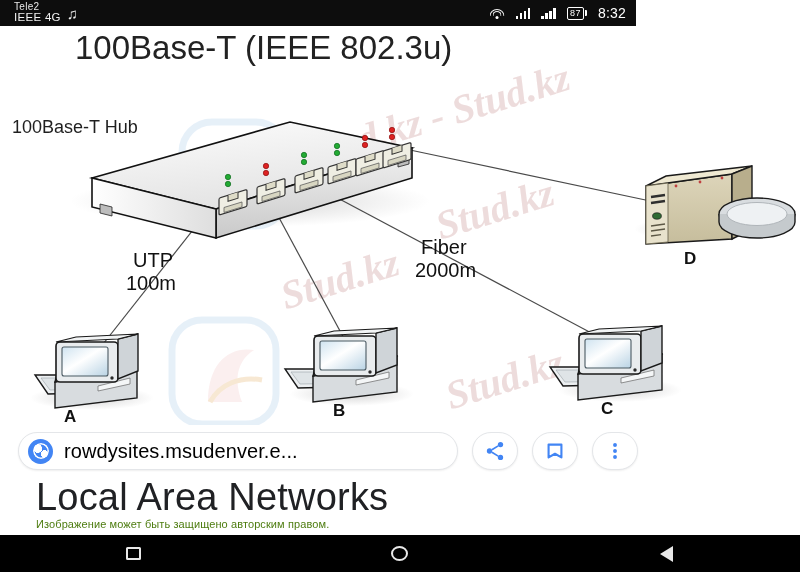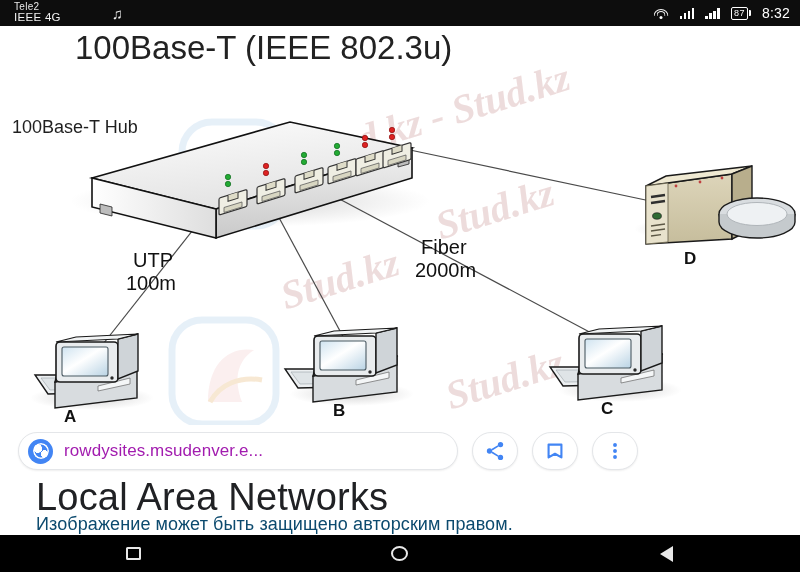--- a/index.html
+++ b/index.html
@@ -1,23 +1,23 @@
 <!DOCTYPE html>
 <html><head>
 <meta charset="utf-8">
 <style>
   * { margin:0; padding:0; box-sizing:border-box; }
   html,body { width:800px; height:572px; overflow:hidden; background:#fff;
               font-family:"Liberation Sans", sans-serif; }
 
   
   #status-bar{
-    position:absolute; top:0; left:0; width:800px; height:26px;
+    position:absolute; top:0; left:0; width:636px; height:26px;
     background:#0d0d0d; color:#ffffff; display:flex; align-items:center;
-    padding:0 10px 0 14px; z-index:60;gap:45px;
+    padding:0 10px 0 14px; z-index:60;
   }
   .carrier{ display:flex; flex-direction:column; line-height:1.02; }
   .carrier .c1{ font-size:10px; letter-spacing:.3px; color:#e8e8e8; }
   .carrier .c2{ font-size:11.5px; letter-spacing:.3px; color:#f2f2f2; }
   .note-icon{ margin-left:6px; font-size:15px; color:#f2f2f2; line-height:1; }
   .sb-spacer{ flex:1; }
   .sb-right{ display:flex; align-items:center; gap:11px;justify-content:space-between; }
   .wifi-ic{ width:16px; height:13px; position:relative; }
   .wifi-ic i{ position:absolute; border:1.6px solid #ffffff; border-bottom:none;
               border-radius:50% 50% 0 0 / 100% 100% 0 0; left:50%; transform:translateX(-50%); }
@@ -61,34 +61,34 @@
   }
   .globe{ width:25px;height:25px;border-radius:50%;background:#4285f4;
           position:relative; flex:0 0 auto; }
   .globe:before{ content:""; position:absolute; left:4.5px; top:4.5px;
     width:16px;height:16px;border-radius:50%;
     background:
       radial-gradient(circle at 30% 35%, #ffffff 0 4.2px, transparent 4.3px),
       radial-gradient(circle at 72% 68%, #ffffff 0 3.6px, transparent 3.7px),
       #4285f4;
     box-shadow:inset 0 0 0 1.6px #ffffff; }
-  #url-text{ font-size:17px; color:#a21caf; letter-spacing:.1px;
+  #url-text{ font-size:20px; color:#000000; letter-spacing:.1px;
              white-space:nowrap; overflow:hidden; }
   .round-btn{ width:46px;height:38px;border:1px solid #e4e6e9;border-radius:19px;
     background:#fff; display:flex;align-items:center;justify-content:center;
     flex:0 0 auto; box-shadow:0 1px 2px rgba(0,0,0,.07); }
 
   
   #caption-block{
     position:absolute; top:477px; left:0; width:800px; height:58px;
     background:#ffffff; padding:2px 0 0 36px; z-index:30;
   }
   #caption-title{ font-size:38px; color:#202124; letter-spacing:.2px;
                   font-weight:400; line-height:36px; }
-  #caption-sub{ font-size:18px; color:#0c4a6e; letter-spacing:.1px; line-height:19px; }
+  #caption-sub{ font-size:11px; color:#4d7c0f; letter-spacing:.1px; line-height:19px; }
 
   
   #nav-bar{
     position:absolute; top:535px; left:0; width:800px; height:37px;
     background:#000000; display:flex; align-items:center; justify-content:space-around;
     z-index:60;
   }
   .nav-sq{ width:15px;height:13px;border:2px solid #e8e8e8;border-radius:1.5px; }
   .nav-ci{ width:17px;height:15px;border:2px solid #e8e8e8;border-radius:50%; }
   .nav-tri{ width:0;height:0;border-top:8px solid transparent;

